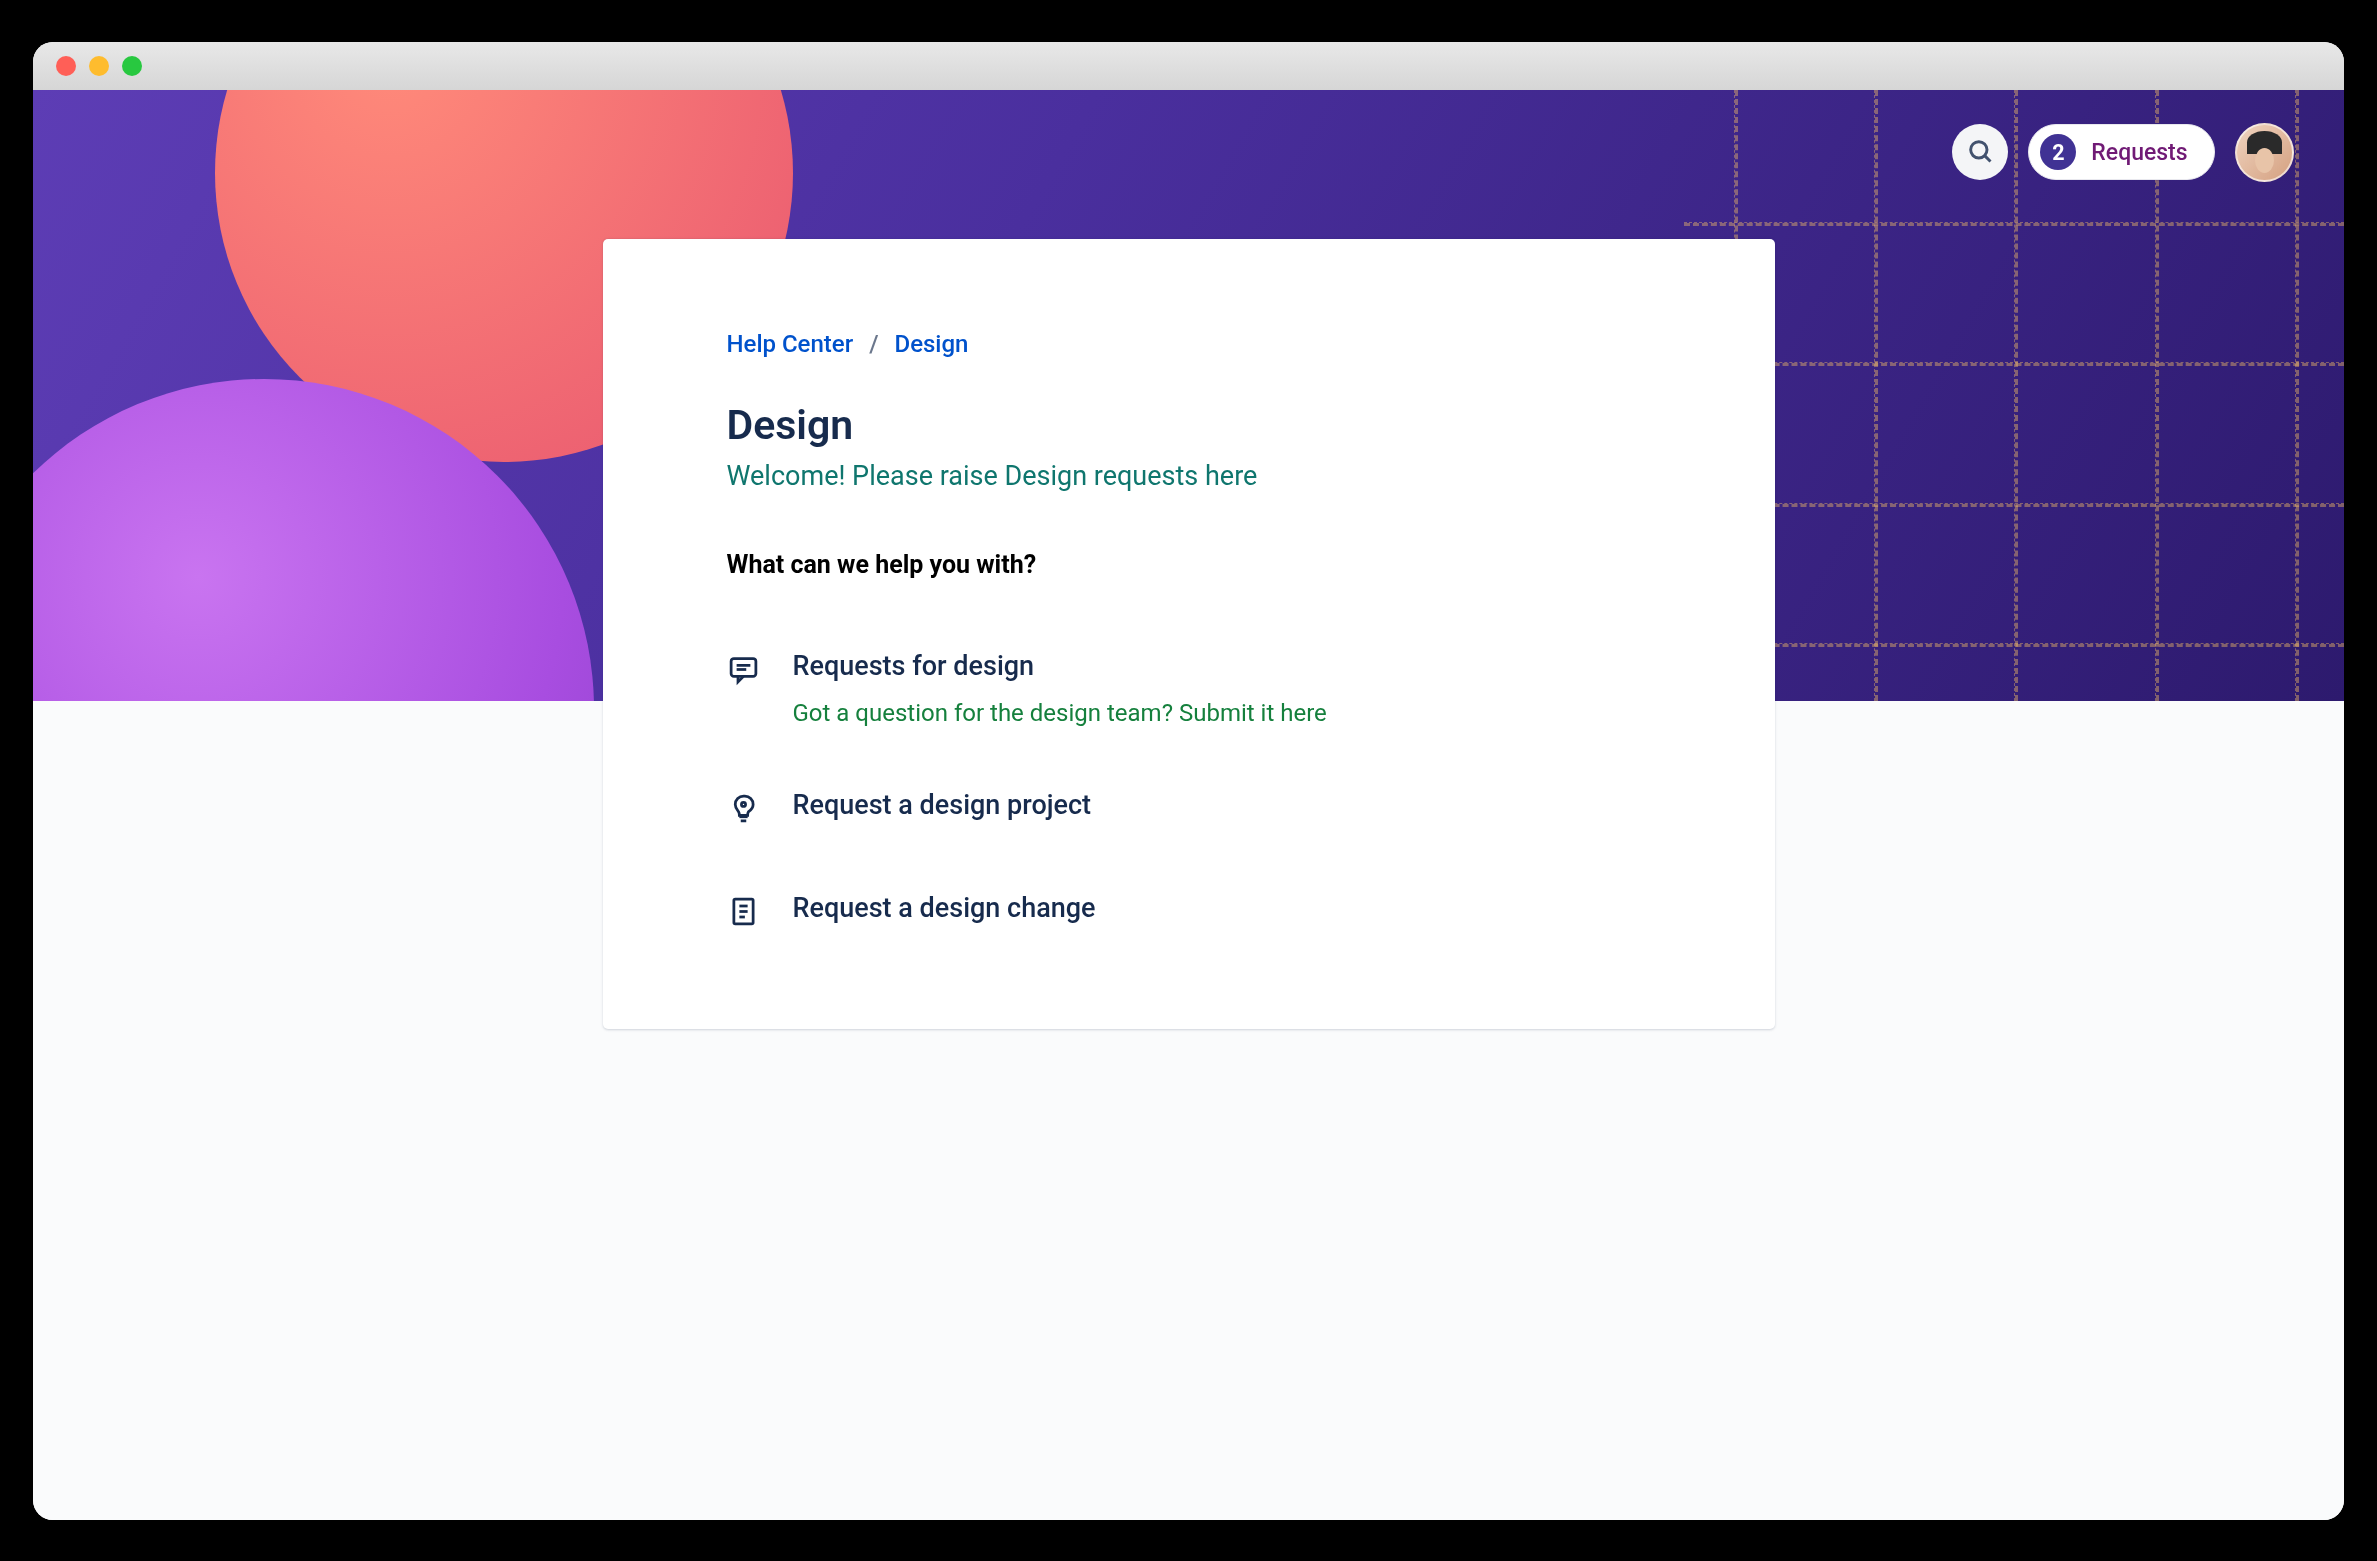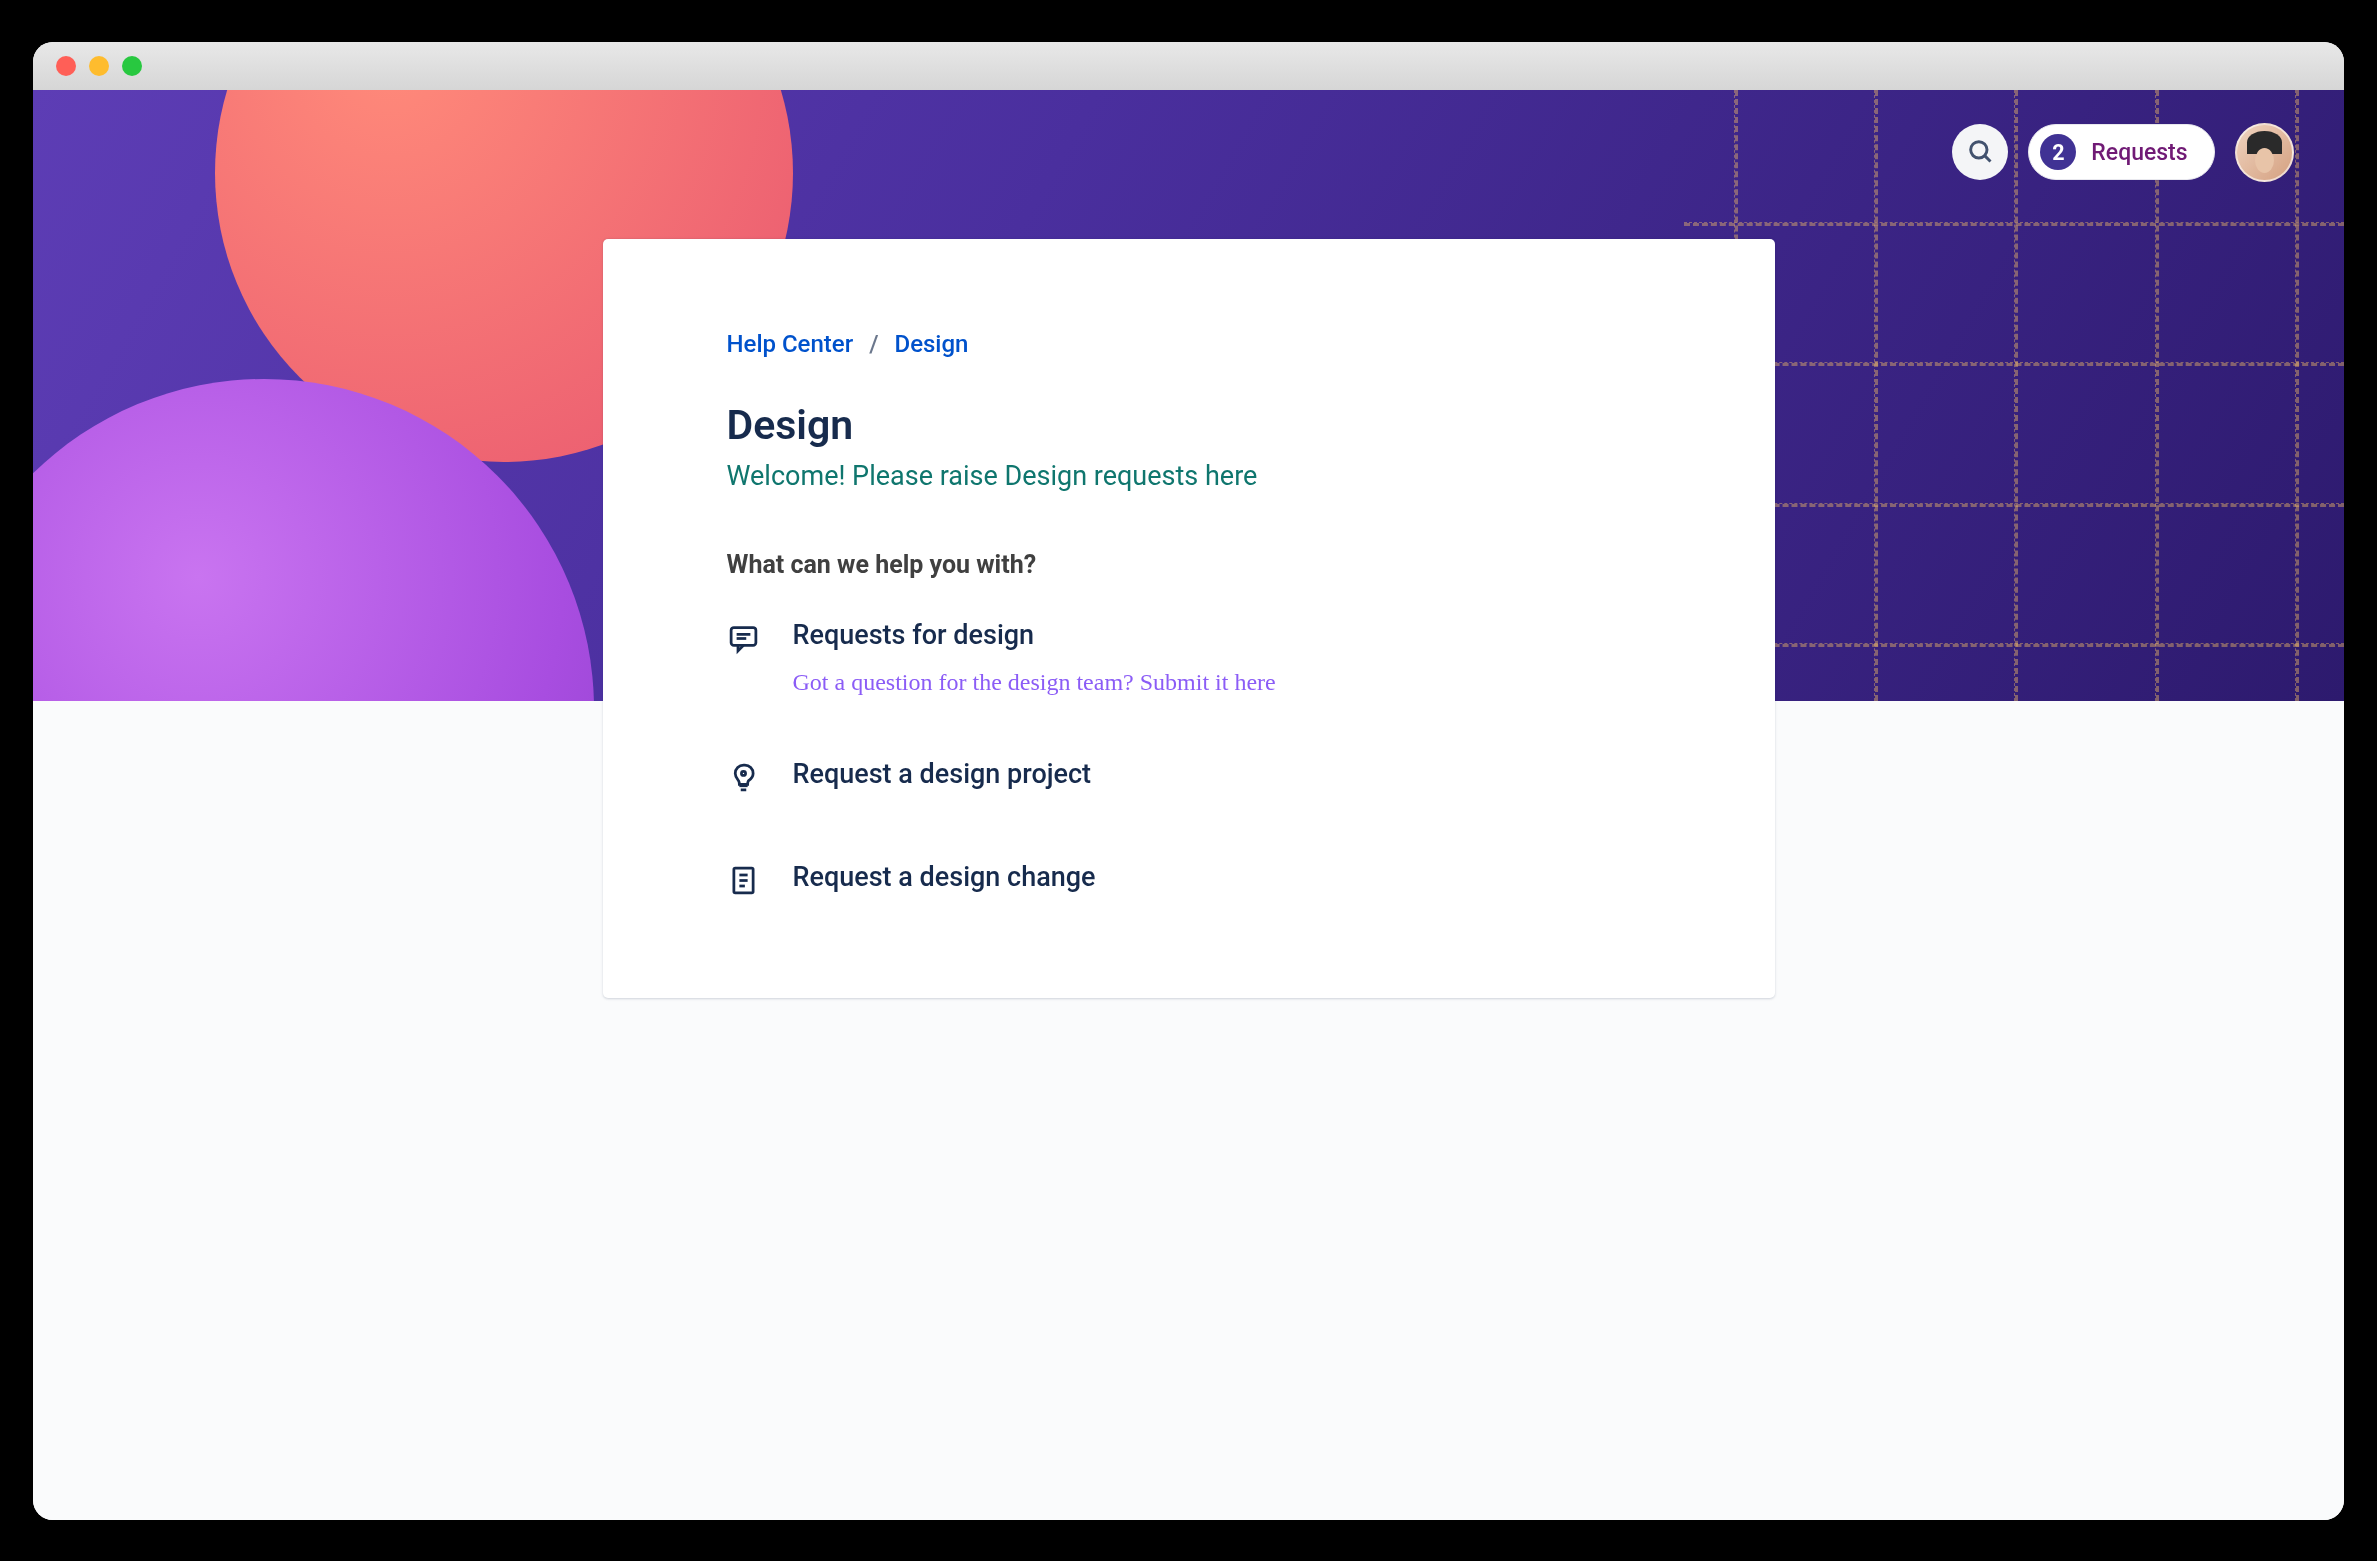--- a/index.html
+++ b/index.html
@@ -238,22 +238,22 @@
     
     .subtitle {
       font-size: 27px;
       color: #0f766e;
       margin-bottom: 58px;
     }
     
     .section-heading {
       font-size: 25px;
       font-weight: 700;
-      color: #404040;
-      margin-bottom: 40px;
+      color: #000000;
+      margin-bottom: 71px;
     }
     
     .request-list {
       display: flex;
       flex-direction: column;
       gap: 58px;
     }
     
     .request-item {
       display: flex;
@@ -283,23 +283,22 @@
     
     .request-title {
       font-size: 27px;
       font-weight: 500;
       color: #172b4d;
       margin-bottom: 13.2px;
     }
     
     .request-desc {
       font-size: 24px;
-      color: #8b5cf6;
+      color: #15803d;
       line-height: 1.5;
-      font-family: Liberation Serif, serif;
     }
     
     .lower-bg {
       position: absolute;
       top: 611px;
       left: 0;
       right: 0;
       bottom: 0;
       background: #fafbfc;
     }

